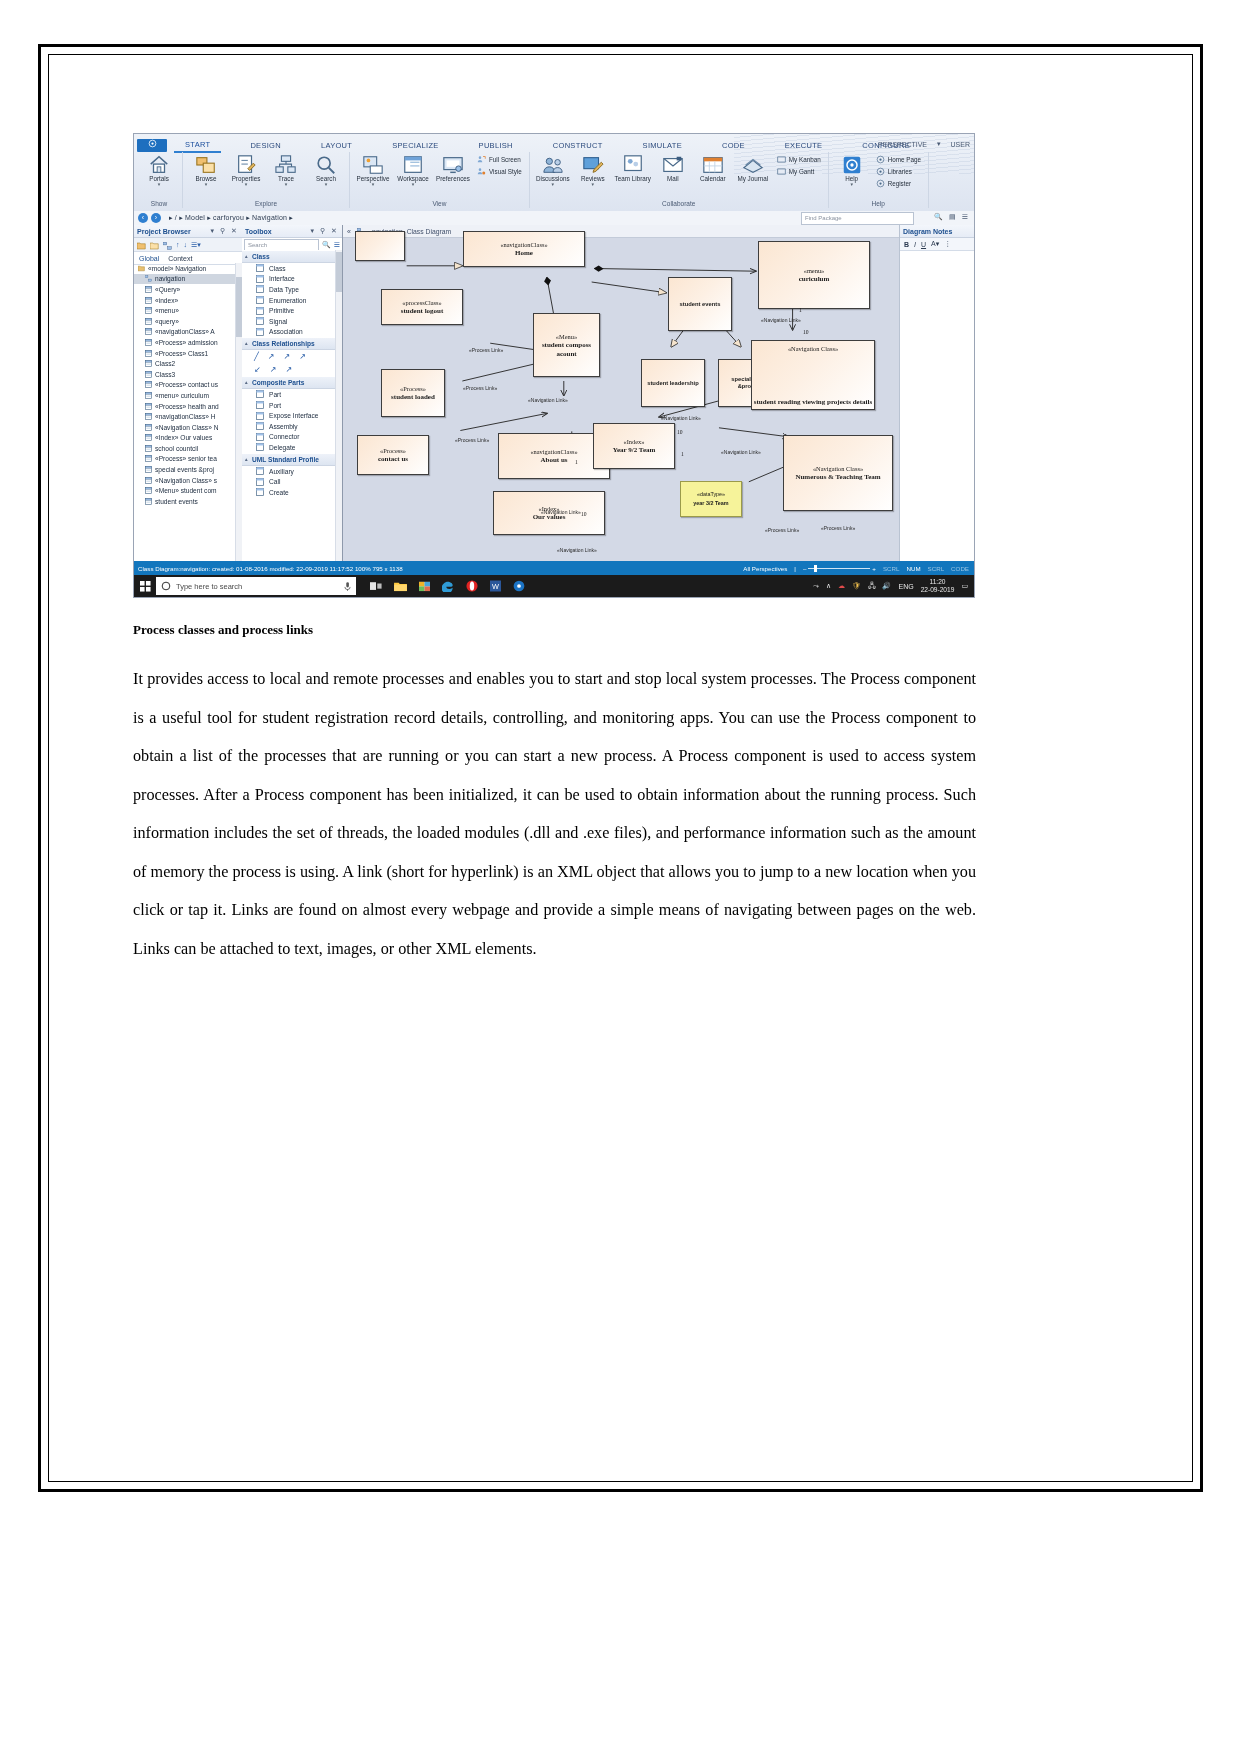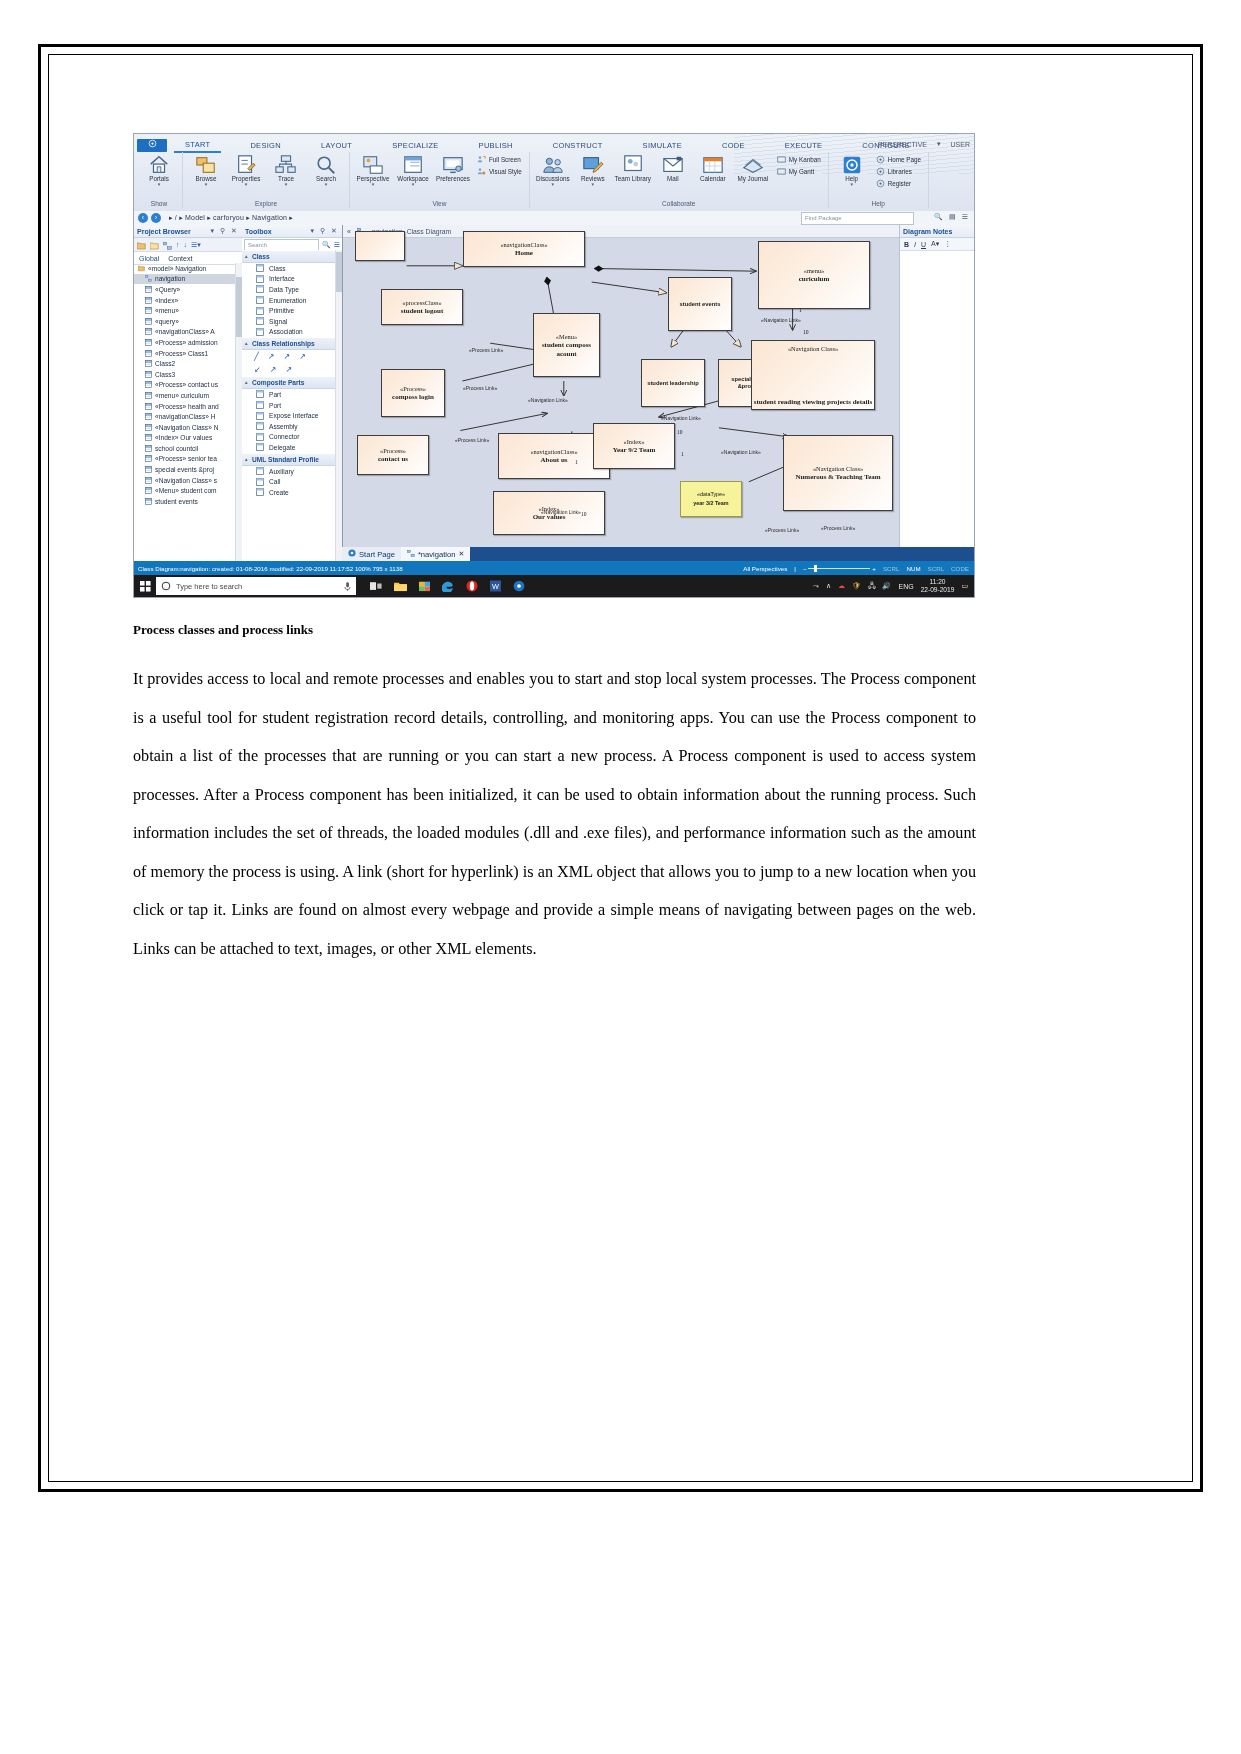--- a/index.html
+++ b/index.html
@@ -838,21 +838,21 @@
         <div class="nm">student logout</div>
       </div>
 
       <div class="node" style="left:190px;top:76px;width:65px;height:62px;">
         <div class="st">«Menu»</div>
         <div class="nm">student composs acount</div>
       </div>
 
       <div class="node" style="left:38px;top:132px;width:62px;height:46px;">
         <div class="st">«Process»</div>
-        <div class="nm">composs login</div>
+        <div class="nm">student loaded</div>
       </div>
 
       <div class="node" style="left:14px;top:198px;width:70px;height:38px;">
         <div class="st">«Process»</div>
         <div class="nm">contact us</div>
       </div>
 
       <div class="node" style="left:155px;top:172px;width:110px;height:44px;margin-top:24px;">
         <div class="st">«navigationClass»</div>
         <div class="nm">About us</div>
@@ -929,37 +929,20 @@
     </div>
     <div class="notes-tools">
       <span style="font-weight:bold;">B</span>
       <span style="font-style:italic;">I</span>
       <span style="text-decoration:underline;">U</span>
       <span>A▾</span>
       <span>⋮</span>
     </div>
   </div>
 
-  <div class="doctabs" id="doc-tabs">
-      <div class="dtab">
-        <span><svg viewBox="0 0 12 12" width="8" height="8">
-            <circle cx="6" cy="6" r="5.4" fill="#2b7ec4"></circle>
-            <circle cx="6" cy="6" r="2" fill="#fff"></circle>
-          </svg></span>
-        <span>Start Page</span>
-      </div>
-      <div class="dtab active">
-        <span><svg viewBox="0 0 12 10" width="8" height="7">
-            <rect x="0" y="0" width="5" height="3.6" fill="#9fc0e8" stroke="#40618c" stroke-width=".6"></rect>
-            <rect x="6" y="6" width="5" height="3.6" fill="#9fc0e8" stroke="#40618c" stroke-width=".6"></rect>
-          </svg></span>
-        <span>*navigation</span>
-        <span class="x">✕</span>
-      </div>
-    </div>
 
   <div class="statusbar">
     <span class="left">Class Diagram:navigation:  created: 01-08-2016  modified: 22-09-2019 11:17:52   100%   795 x 1138</span>
     <span class="right">
       <span>All Perspectives</span>
       <span>|</span>
       <span class="zoomslider">
         <span>–</span>
         <span class="zoomtrack">
             <span class="zoomthumb"></span>

